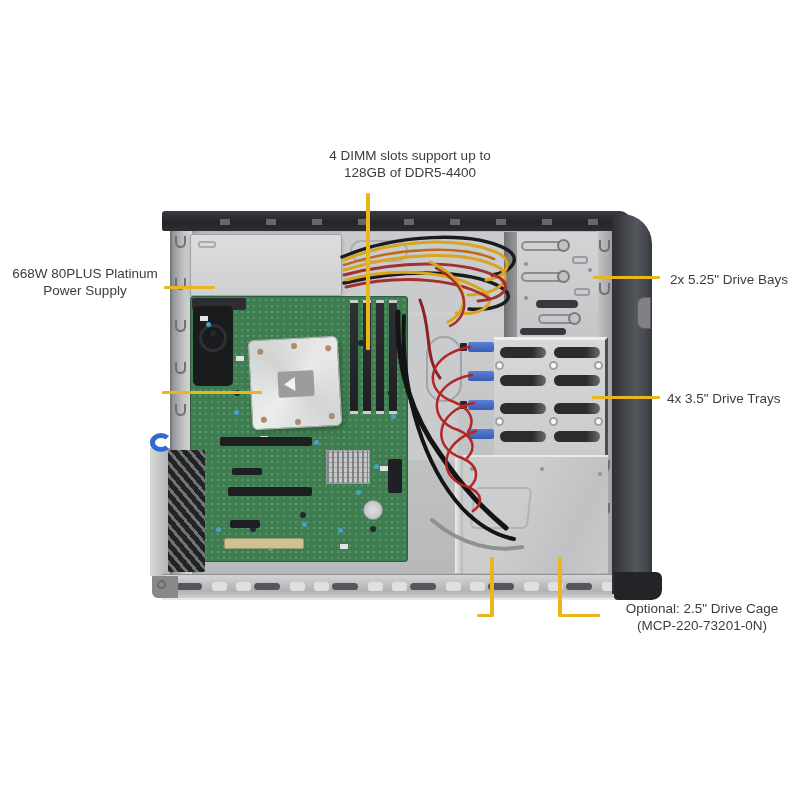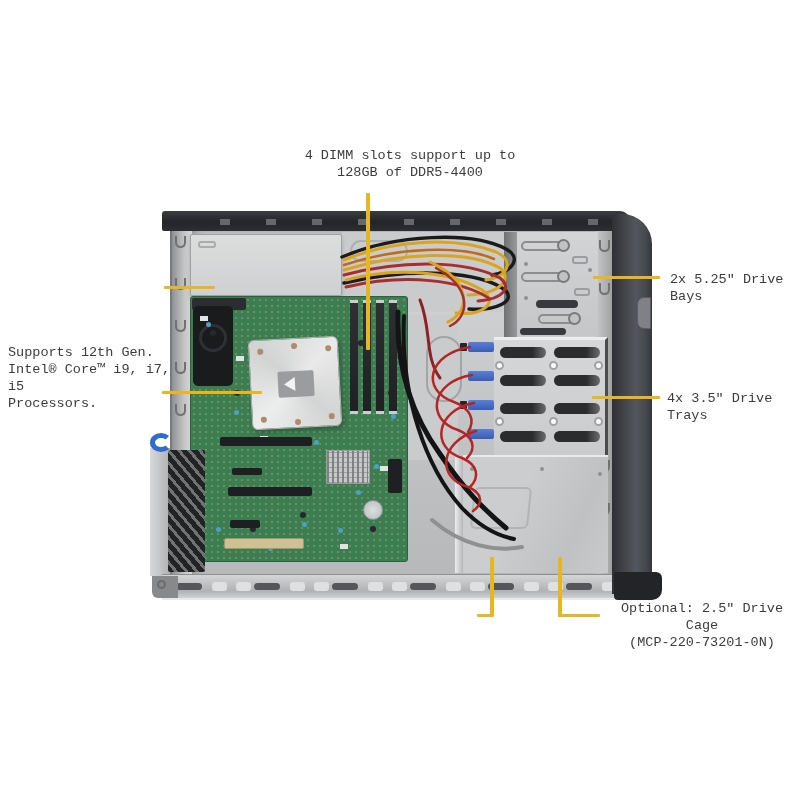--- a/index.html
+++ b/index.html
@@ -1,17 +1,17 @@
 <!DOCTYPE html>
 <html style="--callout-color: #E8B71F; --pcb: #3E7D50;"><head>
 <meta charset="utf-8">
 <style>
   html,body{margin:0;padding:0;background:#ffffff;}
   #stage{position:relative;width:800px;height:800px;background:#fff;overflow:hidden;
-         font-family:Liberation Mono, monospace;}
+         font-family:Liberation Sans, sans-serif;}
   #stage *{position:absolute;box-sizing:border-box;}
 
   
   .callout{color:#3c3c3c;font-size:13.5px;line-height:17px;white-space:pre-line;position:absolute;}
   .c-center{text-align:center;}
   .c-left{text-align:left;}
   .leader{background:var(--callout-color,#E8B71F);border-radius:1px;}
 
   
   .interior{left:190px;top:228px;width:422px;height:348px;
@@ -270,21 +270,20 @@
   <div class="leader" style="left:162px;top:391px;width:100px;height:3px"></div>
   <div class="leader" style="left:593px;top:276px;width:67px;height:3px"></div>
   <div class="leader" style="left:592px;top:396px;width:68px;height:3px"></div>
   <div class="leader" style="left:490px;top:557px;width:4px;height:60px"></div>
   <div class="leader" style="left:477px;top:614px;width:15px;height:3px"></div>
   <div class="leader" style="left:558px;top:557px;width:4px;height:60px"></div>
   <div class="leader" style="left:558px;top:614px;width:42px;height:3px"></div>
 
   <div class="callout c-center" style="left:300px;top:147px;width:220px">4 DIMM slots support up to
 128GB of DDR5-4400</div>
-  <div class="callout c-left" style="left:8px;top:344px;width:170px">Supports 12th Gen.
-Intel® Core™ i9, i7, i5
-Processors.</div>
+  <div class="callout c-center" style="left:0px;top:265px;width:170px">668W 80PLUS Platinum
+Power Supply</div>
   <div class="callout c-left" style="left:670px;top:271px;width:130px">2x 5.25" Drive Bays</div>
   <div class="callout c-left" style="left:667px;top:390px;width:130px">4x 3.5" Drive Trays</div>
   <div class="callout c-center" style="left:604px;top:600px;width:196px">Optional: 2.5" Drive Cage
 (MCP-220-73201-0N)</div>
 
 </div>
 
 </body></html>

